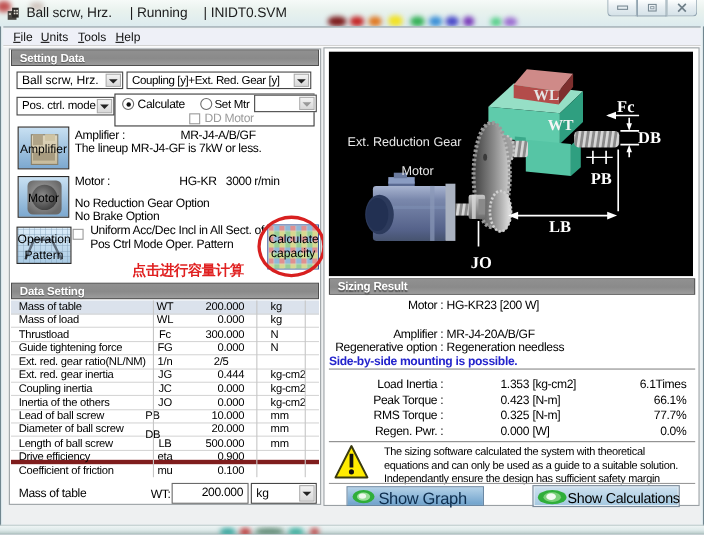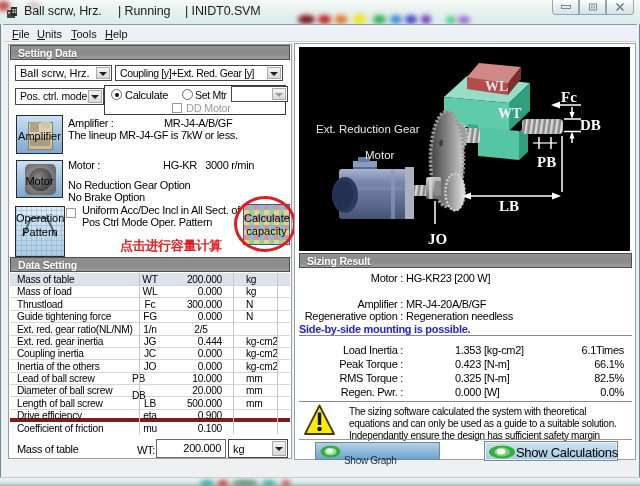--- a/index.html
+++ b/index.html
@@ -161,21 +161,21 @@
       <div class="ibtn" style="left:7px;top:115px;width:47px;height:38px">
         <div class="abs" style="left:8px;top:3px;width:31px;height:31px;background:radial-gradient(circle at 45% 45%,#b0b0b0,#6a6a6a 75%);border-radius:5px"></div>
         <div class="abs" style="left:12px;top:7px;width:23px;height:23px;background:radial-gradient(circle at 42% 42%,#8a8a8a,#3a3a3a 80%);border-radius:50%"></div>
         <div class="lab" style="top:14px">Motor</div>
       </div>
       <div class="txt" style="left:59px;top:114px">Motor :</div>
       <div class="txt" style="left:154px;top:114px">HG-KR&nbsp;&nbsp; 3000 r/min</div>
       <div class="txt" style="left:59px;top:134px">No Reduction Gear Option</div>
       <div class="txt" style="left:59px;top:146px">No Brake Option</div>
 
-      <div class="ibtn" style="left:6px;top:161px;width:50px;height:51px;background:
+      <div class="ibtn" style="left:6px;top:161px;width:50px;height:34px;background:
         repeating-linear-gradient(90deg,rgba(125,155,180,.38) 0 1px,transparent 1px 5px),
         repeating-linear-gradient(0deg,rgba(125,155,180,.38) 0 1px,transparent 1px 5px),
         linear-gradient(180deg,#ddeefa,#aacbe4)">
         <svg class="abs" style="left:0;top:0" width="48" height="37" viewBox="0 0 48 37">
           <path d="M7 29 L15 11 L31 11 L40 29" fill="none" stroke="#5f6d7c" stroke-width="2.2"></path>
         </svg>
         <div class="lab" style="top:5px">Operation</div>
         <div class="lab" style="top:19px">Pattern</div>
       </div>
       <div class="check" style="left:57px;top:163px"></div>
@@ -421,39 +421,39 @@
       <div class="txt" style="left:120px;top:300px;width:66px;text-align:right">1.353</div>
       <div class="txt" style="left:120px;top:314px;width:66px;text-align:right">0.423</div>
       <div class="txt" style="left:120px;top:328px;width:66px;text-align:right">0.325</div>
       <div class="txt" style="left:120px;top:342px;width:66px;text-align:right">0.000</div>
       <div class="txt" style="left:189px;top:300px">[kg-cm2]</div>
       <div class="txt" style="left:189px;top:314px">[N-m]</div>
       <div class="txt" style="left:189px;top:328px">[N-m]</div>
       <div class="txt" style="left:189px;top:342px">[W]</div>
       <div class="txt" style="left:240px;top:300px;width:89px;text-align:right">6.1Times</div>
       <div class="txt" style="left:240px;top:314px;width:89px;text-align:right">66.1%</div>
-      <div class="txt" style="left:240px;top:328px;width:89px;text-align:right">82.5%</div>
+      <div class="txt" style="left:240px;top:328px;width:89px;text-align:right">77.7%</div>
       <div class="txt" style="left:240px;top:342px;width:89px;text-align:right">0.0%</div>
       <div class="hline" style="left:4px;top:357px;width:333px;background:#888"></div>
       <svg class="abs" style="left:8px;top:359px" width="33" height="34" viewBox="0 0 33 34">
         <path d="M16.5 2.5 L31 31 L2 31 Z" fill="#ffec00" stroke="#3a3a10" stroke-width="1.8" stroke-linejoin="round"></path>
         <rect x="14.8" y="9.5" width="3.4" height="12.5" fill="#111"></rect>
         <circle cx="16.5" cy="26" r="2.3" fill="#111"></circle>
       </svg>
       <div class="txt" style="left:54px;top:362px;font-size:10px">The sizing software calculated the system with theoretical</div>
       <div class="txt" style="left:54px;top:374px;font-size:10px">equations and can only be used as a guide to a suitable solution.</div>
       <div class="txt" style="left:54px;top:386px;font-size:10px">Independantly ensure the design has sufficient safety margin</div>
       <div class="hline" style="left:4px;top:395px;width:333px;background:#999"></div>
       <div class="abs" style="left:20px;top:398px;width:125px;height:18px;border:1px solid #6a88a4;background:linear-gradient(180deg,#b4d2e8,#6fa2cc)">
         <svg class="abs" style="left:3px;top:2px" width="23" height="13" viewBox="0 0 22 13">
           <ellipse cx="11" cy="6.5" rx="10" ry="6" fill="#2fae3a"></ellipse>
           <ellipse cx="11" cy="6.5" rx="6" ry="3.8" fill="#9adf9a"></ellipse>
           <ellipse cx="10" cy="6" rx="3.4" ry="2.4" fill="#eef8ee"></ellipse>
         </svg>
-        <div class="txt" style="left:28px;top:12px;font-size:10px;color:#0c2c4c">Show Graph</div>
+        <div class="txt" style="left:28px;top:2px;font-size:15px;color:#0c2c4c">Show Graph</div>
       </div>
       <div class="abs" style="left:189px;top:397px;width:134px;height:20px;border:1px solid #7a8a9a;box-shadow:inset 0 0 0 1px #e8f0f6;background:linear-gradient(180deg,#cfe2f0,#a4c8e0)">
         <svg class="abs" style="left:3px;top:3px" width="28" height="14" viewBox="0 0 28 14">
           <ellipse cx="14" cy="7" rx="13" ry="6.5" fill="#2fae3a"></ellipse>
           <ellipse cx="14" cy="7" rx="8" ry="4.4" fill="#7ad07a"></ellipse>
           <ellipse cx="13" cy="6.5" rx="4.4" ry="3" fill="#f2faf2"></ellipse>
         </svg>
         <div class="txt" style="left:31px;top:3px;font-size:13px;color:#000">Show Calculations</div>
       </div>
     </div>

